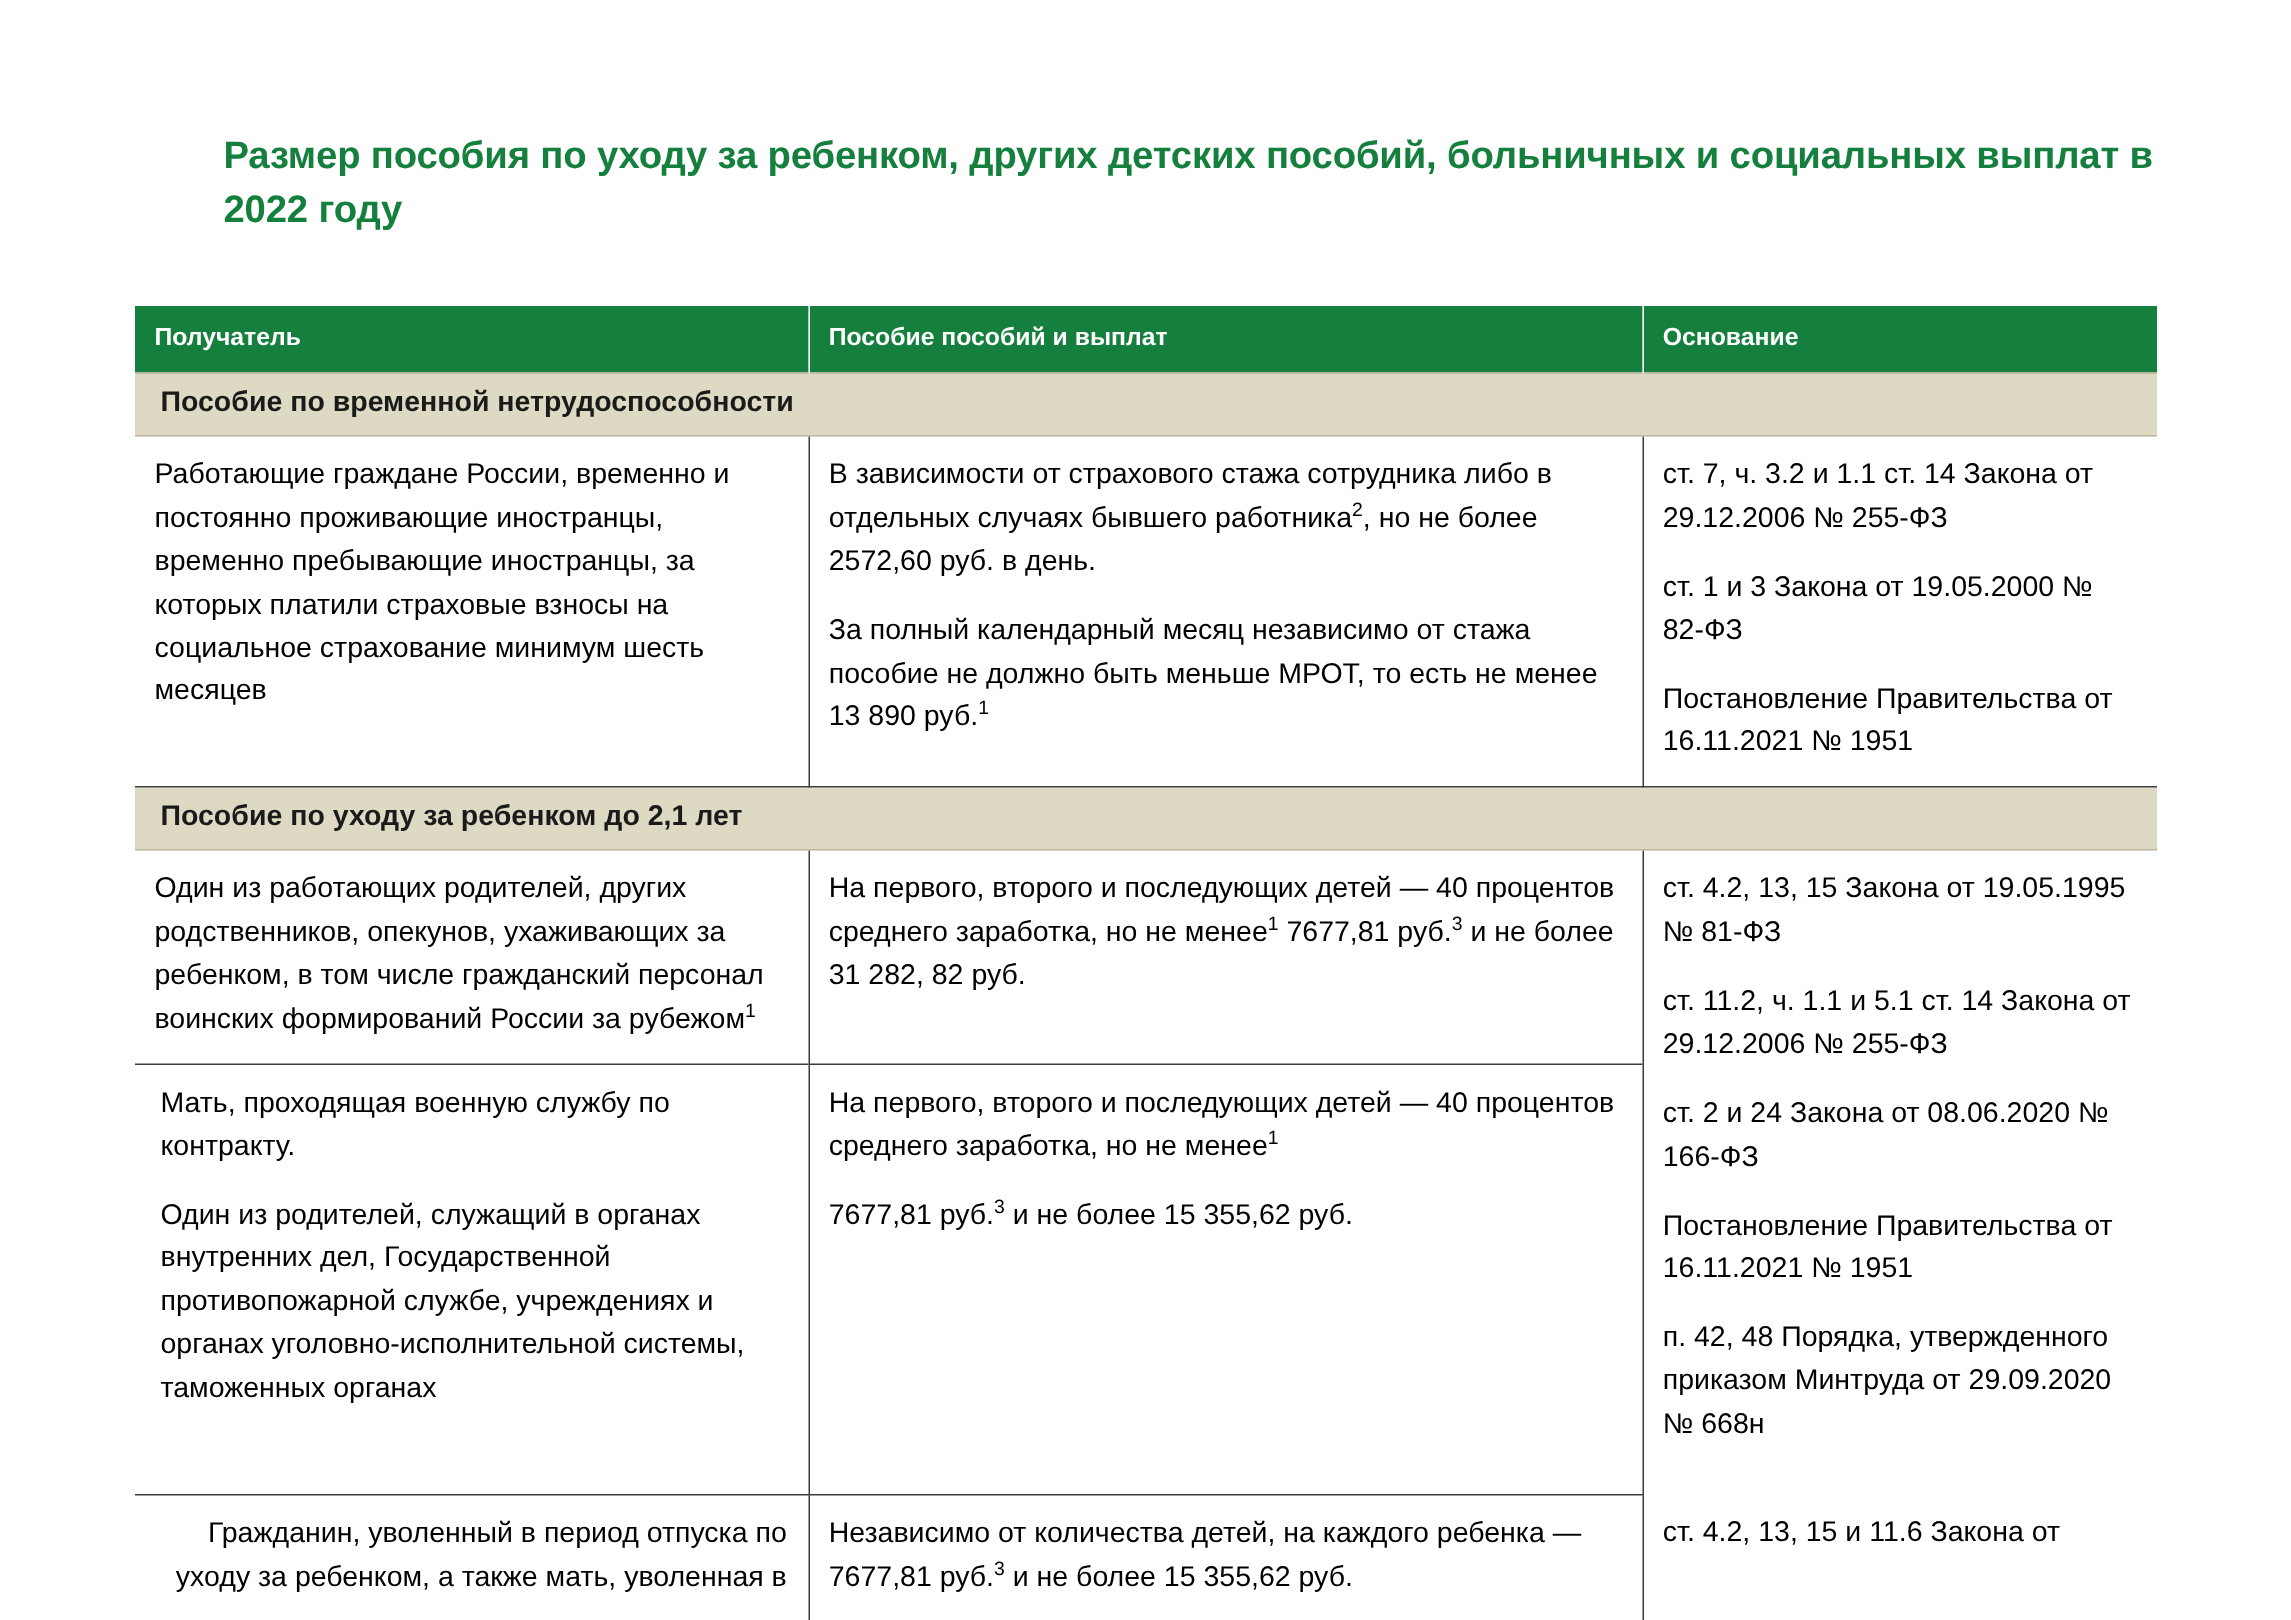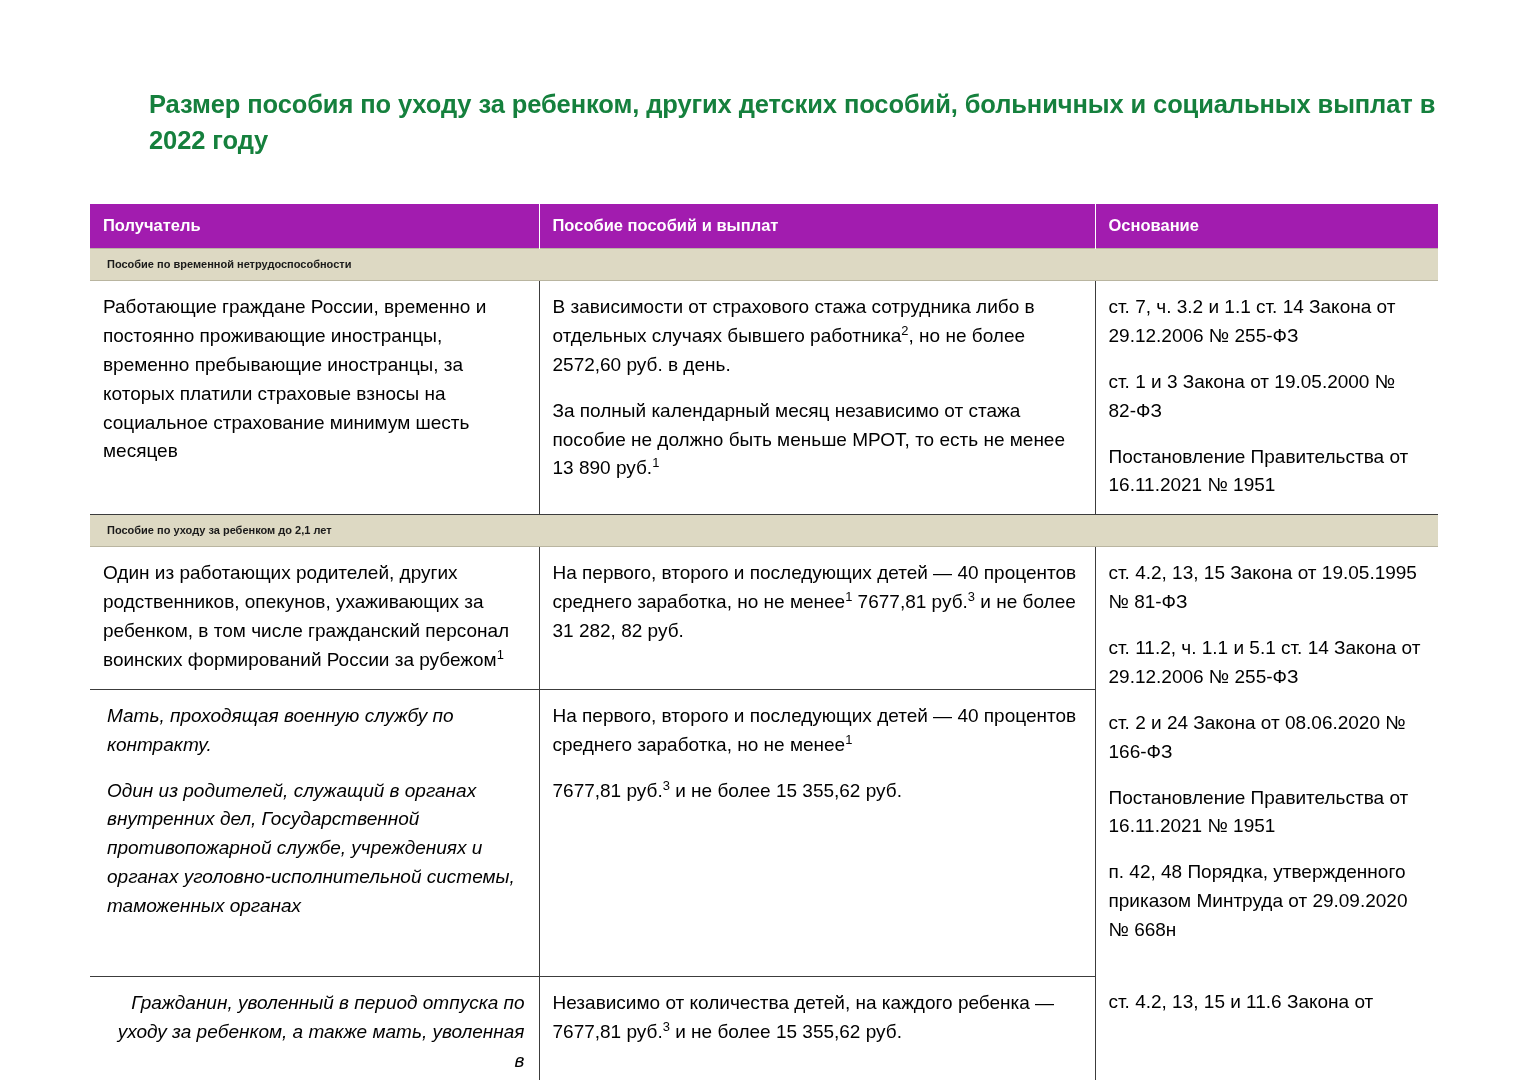--- a/index.html
+++ b/index.html
@@ -49,54 +49,54 @@
     border-collapse: collapse;
     table-layout: fixed;
     font-size: 16.3px;
   }
   table.benefits col.c1 { width: 449px; }
   table.benefits col.c2 { width: 556px; }
   table.benefits col.c3 { width: 343px; }
 
   
   thead th {
-    background: #a21caf;
+    background: #15803d;
     color: #ffffff;
     font-weight: bold;
     font-size: 16.5px;
     text-align: left;
     vertical-align: middle;
     padding: 10px 12px 11px 13px;
     border-right: 1.5px solid #ffffff;
     height: 23px;
   }
   thead th:last-child { border-right: none; }
 
   
   tr.section td {
     background: #DDD9C3;
     font-weight: bold;
-    font-size: 11px;
+    font-size: 19px;
     color: #1a1a1a;
     padding: 9px 12px 10px 17px;
     border-top: 1px solid #b9b5a0;
     border-bottom: 1px solid #b9b5a0;
   }
 
   
   tbody td.cell {
     vertical-align: top;
     background: #ffffff;
     padding: 12px 14px 14px 13px;
     border-right: 1.1px solid #3c3c3c;
     line-height: 1.52;
     font-size: 19px;
   }
   tbody td.cell.last { border-right: none; }
-  tbody td.cell.indent { padding-left: 17px; font-style: italic; }
+  tbody td.cell.indent { padding-left: 17px; }
 
   tr.divider-top td.cell { border-top: 1.4px solid #3c3c3c; }
   tr.botline td.cell { border-bottom: 1.6px solid #3c3c3c; }
   p { margin: 0; }
   p + p { margin-top: 17px; }
   sup { font-size: 0.68em; vertical-align: super; line-height: 0; }
 </style>
 </head>
 <body>
 

